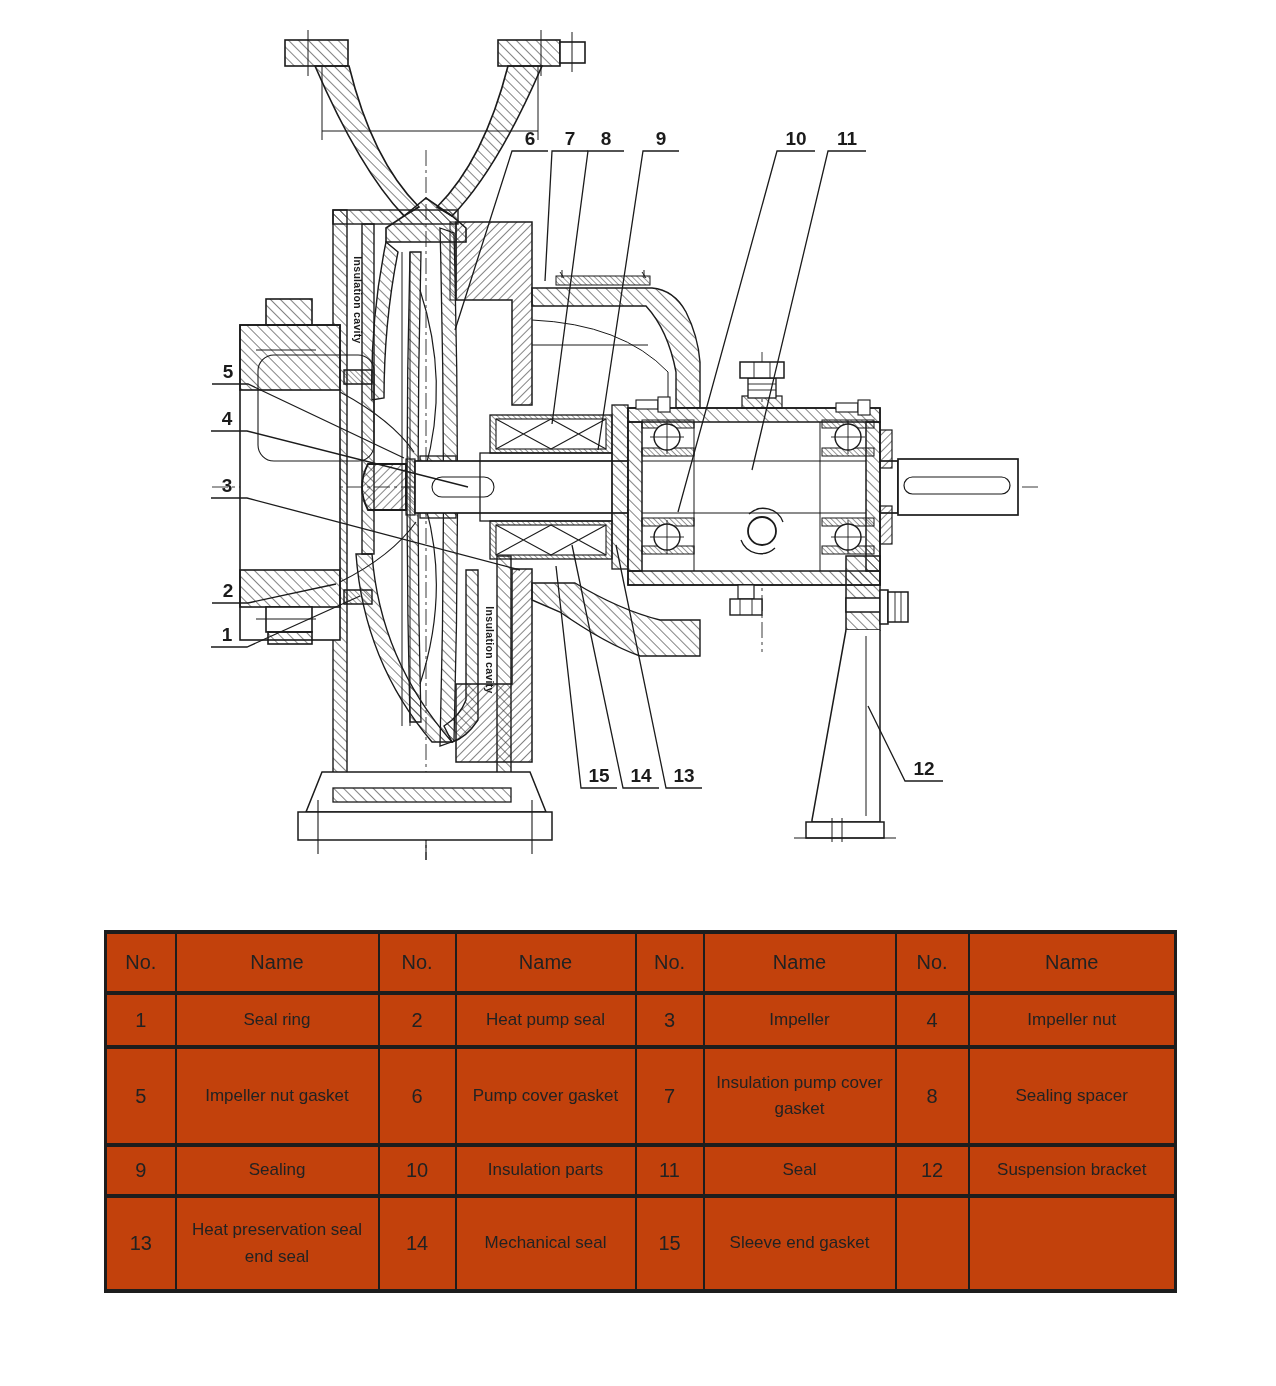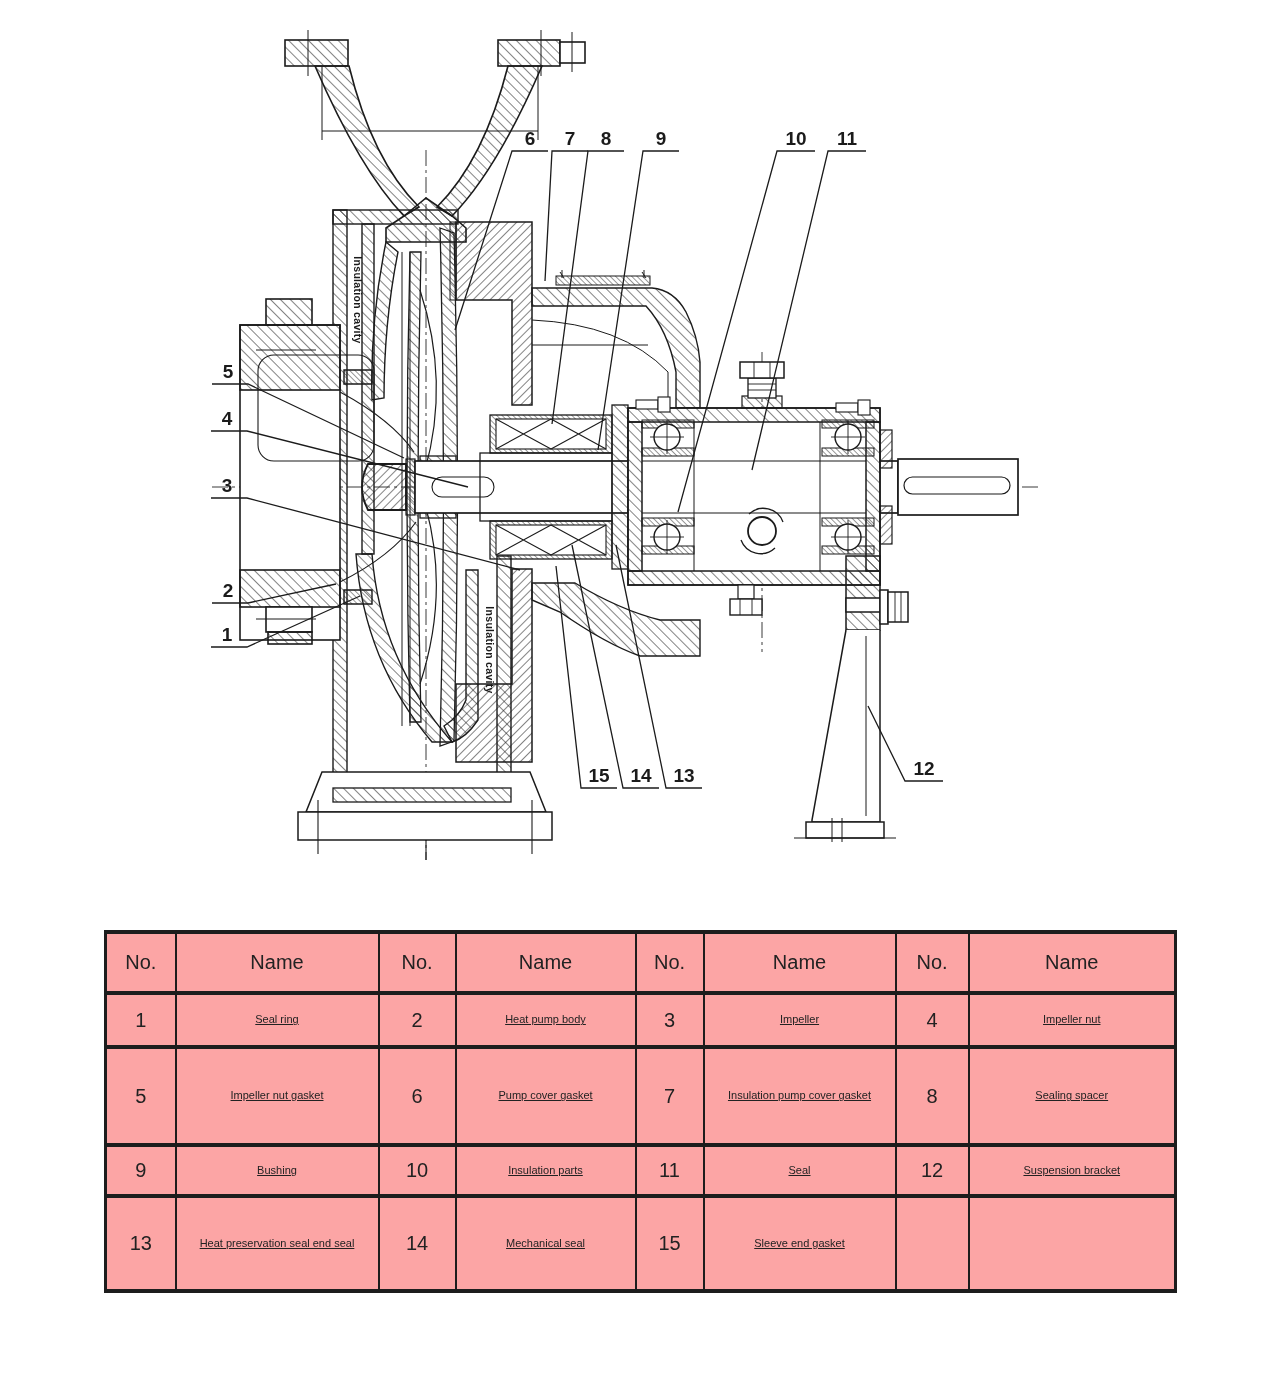--- a/index.html
+++ b/index.html
@@ -3,25 +3,25 @@
 <meta charset="utf-8">
 <style>
   html,body{margin:0;padding:0;background:#ffffff;}
   .page{position:relative;width:1276px;height:1386px;background:#fff;font-family:"Liberation Sans",sans-serif;overflow:hidden;}
   .drawing{position:absolute;left:0;top:0;}
   svg text{font-family:"Liberation Sans",sans-serif;fill:#1b1b1b;}
   .callout{font-size:19px;font-weight:bold;}
   .cavity-label{font-size:10.5px;font-weight:bold;letter-spacing:0.3px;}
   
   .parts-table{position:absolute;left:104px;top:930px;width:1071px;border-collapse:collapse;table-layout:fixed;color:#222;}
-  .parts-table td,.parts-table th{border-left:2px solid #1d1d1d;border-right:2px solid #1d1d1d;border-top:4px solid #1d1d1d;border-bottom:4px solid #1d1d1d;text-align:center;vertical-align:middle;padding:2px 6px;font-weight:normal;background:#fca5a5;}
+  .parts-table td,.parts-table th{border-left:2px solid #1d1d1d;border-right:2px solid #1d1d1d;border-top:4px solid #1d1d1d;border-bottom:4px solid #1d1d1d;text-align:center;vertical-align:middle;padding:2px 6px;font-weight:normal;background:#c2410c;}
   .parts-table{border:3px solid #1d1d1d;}
   .parts-table th{font-size:20px;}
   .parts-table td.num{font-size:20px;}
-  .parts-table td.name{font-size:11px;line-height:1.55;text-decoration:underline;}
+  .parts-table td.name{font-size:17px;line-height:1.55;}
   .r-head{height:61px;}
   .r1{height:54px;}
   .r2{height:98px;}
   .r3{height:51px;}
   .r4{height:95px;}
 </style>
 </head>
 <body>
 
 <div class="page">
@@ -305,39 +305,39 @@
       <th>Name</th>
       <th>No.</th>
       <th>Name</th>
       <th>No.</th>
       <th>Name</th>
     </tr>
     <tr class="r1">
       <td class="num">1</td>
       <td class="name">Seal ring</td>
       <td class="num">2</td>
-      <td class="name">Heat pump body</td>
+      <td class="name">Heat pump seal</td>
       <td class="num">3</td>
       <td class="name">Impeller</td>
       <td class="num">4</td>
       <td class="name">Impeller nut</td>
     </tr>
     <tr class="r2">
       <td class="num">5</td>
       <td class="name">Impeller nut gasket</td>
       <td class="num">6</td>
       <td class="name">Pump cover gasket</td>
       <td class="num">7</td>
       <td class="name">Insulation pump cover gasket</td>
       <td class="num">8</td>
       <td class="name">Sealing spacer</td>
     </tr>
     <tr class="r3">
       <td class="num">9</td>
-      <td class="name">Bushing</td>
+      <td class="name">Sealing</td>
       <td class="num">10</td>
       <td class="name">Insulation parts</td>
       <td class="num">11</td>
       <td class="name">Seal</td>
       <td class="num">12</td>
       <td class="name">Suspension bracket</td>
     </tr>
     <tr class="r4">
       <td class="num">13</td>
       <td class="name">Heat preservation seal end seal</td>

